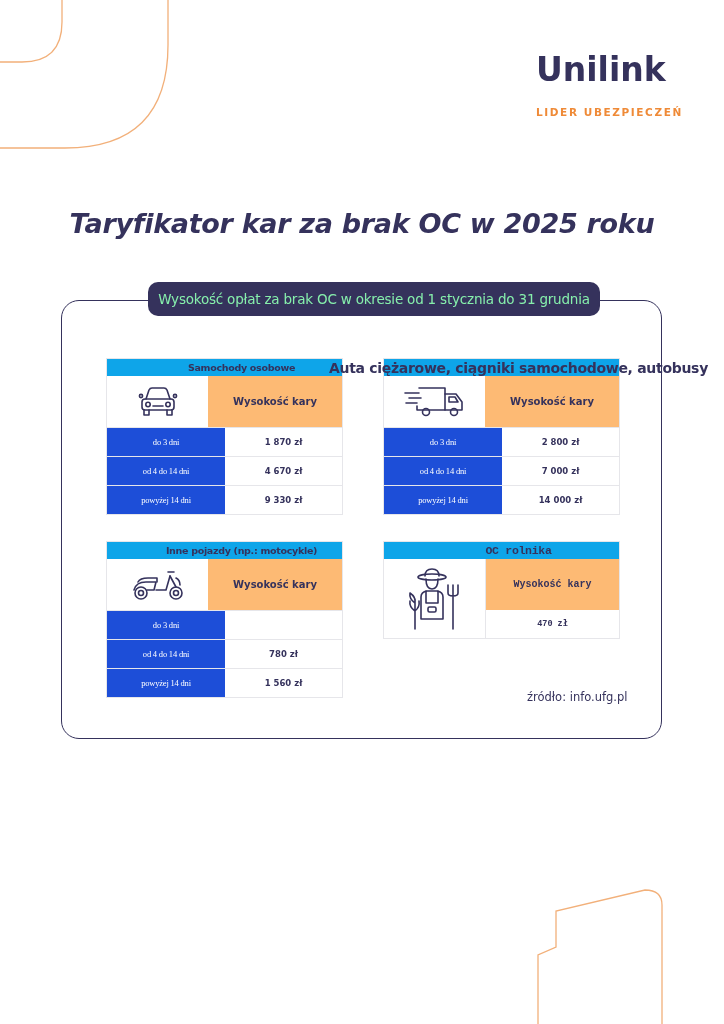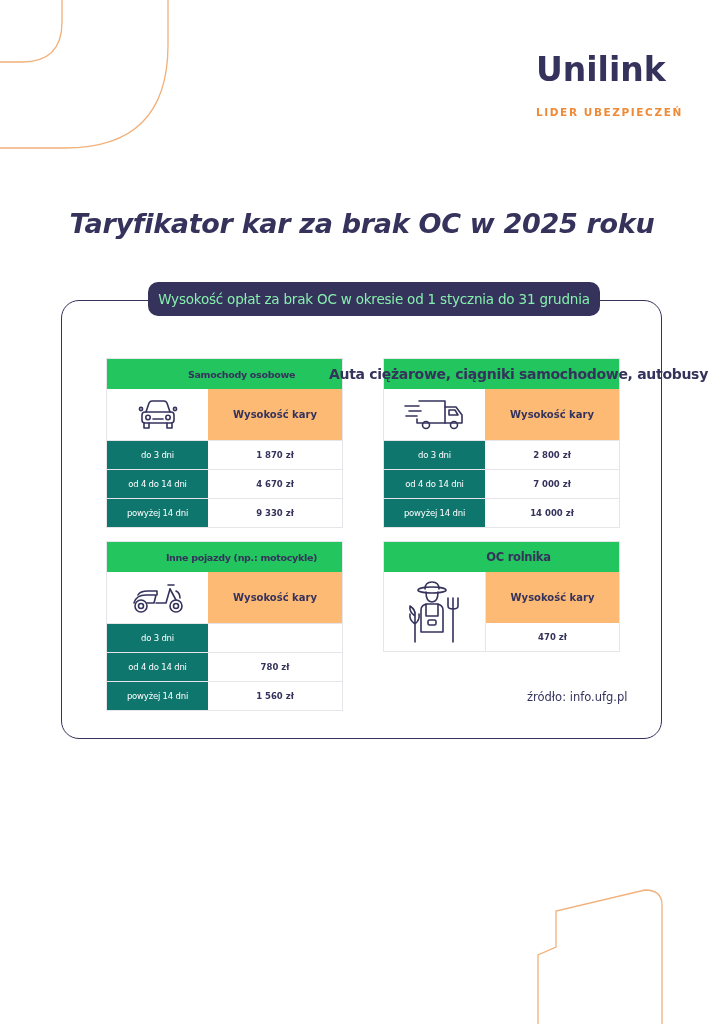--- a/index.html
+++ b/index.html
@@ -20,34 +20,34 @@
     border: 1.5px solid #35325c; border-radius: 18px; box-sizing: border-box;
   }
   .banner {
     position: absolute; left: 136px; top: 282px; width: 452px; height: 34px;
     background: #35325c; color: #86efac; border-radius: 10px;
     display: flex; align-items: center; justify-content: center;
     font-size: 13.5px; letter-spacing: -0.2px; margin-left: 12px;
   }
   .tbl { position: absolute; width: 235px; border: 1px solid #e6e6ea; background: #fff; }
   .tbl-head {
-    height: 30px; background: #22c55e; color: #35325c; font-size: 9.5px; font-weight: bold;
+    height: 17px; background: #0ea5e9; color: #35325c; font-size: 9.5px; font-weight: bold;
     display: flex; align-items: center; justify-content: center; letter-spacing: -0.3px; white-space: nowrap; padding-left: 34px;
   }
   .tbl-head.big { font-size: 11.5px; }
   .tbl-top { display: flex; height: 51px; }
   .icon-cell { width: 101px; display: flex; align-items: center; justify-content: center; }
   .kara-cell {
     flex: 1; background: #fdba74; color: #35325c; font-size: 10px; font-weight: bold;
     display: flex; align-items: center; justify-content: center;
   }
   .row { display: flex; height: 28px; border-top: 1px solid #e6e6ea; }
   .row-label {
-    width: 101px; background: #0f766e; color: #fff; font-size: 8.5px;
-    display: flex; align-items: center; justify-content: center; letter-spacing: -0.2px;
+    width: 118px; background: #1d4ed8; color: #fff; font-size: 8.5px;
+    display: flex; align-items: center; justify-content: center; letter-spacing: -0.2px; font-family: Liberation Serif, serif;
   }
   .row-val {
     flex: 1; color: #35325c; font-size: 8.5px; font-weight: bold;
     display: flex; align-items: center; justify-content: center;
   }
   .farmer-body { display: flex; }
   .farmer-icon { width: 101px; height: 79px; display: flex; align-items: center; justify-content: center; border-right: 1px solid #e6e6ea; }
   .farmer-right { flex: 1; display: flex; flex-direction: column; }
   .farmer-right .kara-cell { height: 51px; flex: none; }
   .farmer-right .row-val { height: 28px; flex: none; }
@@ -156,21 +156,21 @@
   <div class="row">
     <div class="row-label">od 4 do 14 dni</div>
     <div class="row-val">780 zł</div>
   </div>
   <div class="row">
     <div class="row-label">powyżej 14 dni</div>
     <div class="row-val">1 560 zł</div>
   </div>
 </div>
 
-<div class="tbl" style="left:383px; top:541px;">
+<div class="tbl" style="left:383px; top:541px;font-family:Liberation Mono, monospace;">
   <div class="tbl-head big">OC rolnika</div>
   <div class="farmer-body">
     <div class="farmer-icon">
       <svg width="60" height="64" viewBox="0 0 60 64" fill="none" stroke="#35325c" stroke-width="1.6" stroke-linejoin="round" stroke-linecap="round">
         <ellipse cx="27" cy="10" rx="14" ry="3"></ellipse>
         <path d="M20 9 Q20 2 27 2 Q34 2 34 9"></path>
         <path d="M21 12 Q21 22 27 22 Q33 22 33 12"></path>
         <path d="M16 52 V30 Q16 25 22 24 H32 Q38 25 38 30 V52 Z"></path>
         <path d="M21 24 V36 H33 V24"></path>
         <rect x="23" y="40" width="8" height="5" rx="1.5"></rect>

